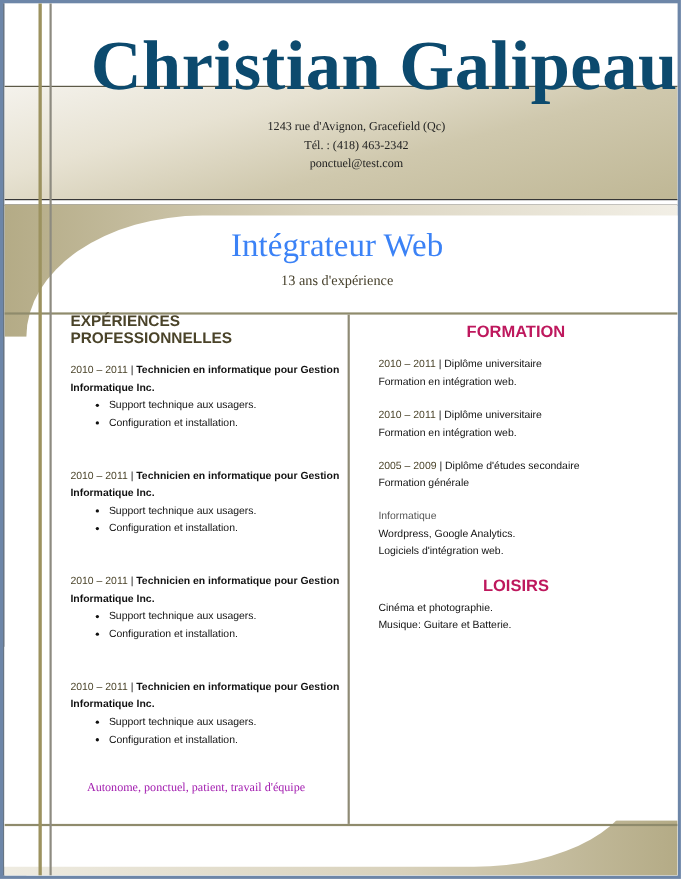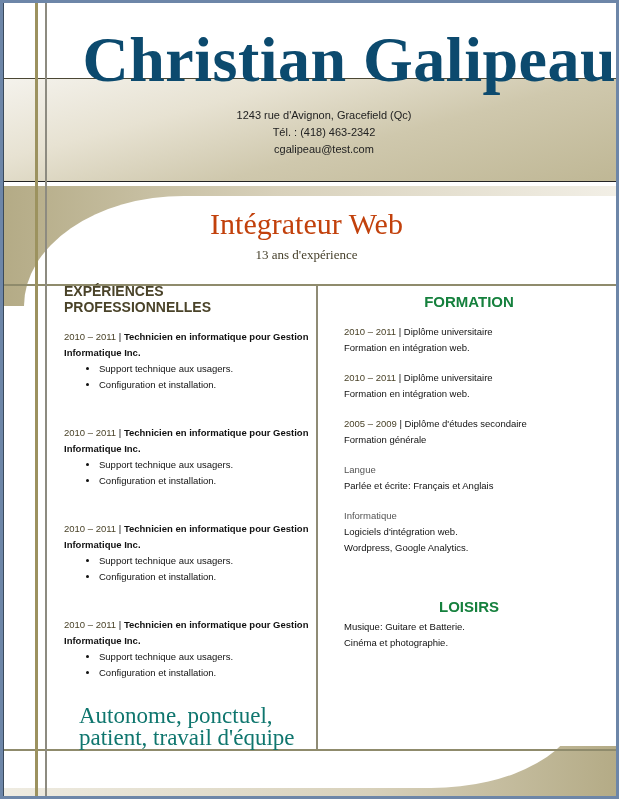--- a/index.html
+++ b/index.html
@@ -11,34 +11,34 @@
   .header-bottom-lines { position: absolute; left: 0; top: 178px; width: 100%; height: 4px; border-top: 1px solid #222; border-bottom: 1px solid #222; background:#fff; }
   .swoosh-top { position: absolute; left: 0; top: 183px; width: 100%; height: 120px; background: linear-gradient(90deg, #b4ab86 0%, #d8d1bb 45%, #f2efe6 100%); }
   .swoosh-top-white { position: absolute; left: 20px; top: 193px; width: 1200px; height: 600px; background: #fff; border-top-left-radius: 160px 110px; }
   .swoosh-bottom { position: absolute; right: 0; bottom: 0; width: 620px; height: 50px; background: linear-gradient(270deg, #b4ab86 0%, #d8d1bb 40%, #efece2 100%); }
   .swoosh-bottom-white { position: absolute; right: 35px; bottom: 8px; width: 700px; height: 200px; background: #fff; border-bottom-right-radius: 150px 85px; }
   .vline { position: absolute; top: 0; height: 100%; width: 2px; }
   .vline.a { left: 31px; background: #9c925f; width: 3px; }
   .vline.b { left: 41px; background: #8d8b80; }
   .hline { position: absolute; left: 0; width: 100%; height: 2px; background: #8f8b6c; }
   .name { position: absolute; left: 0; width: 100%; top: 20px; text-align: right; font-family: "Liberation Serif", serif; font-weight: bold; font-size: 64px; color: #0c4a6e; letter-spacing: 0.5px; }
-  .contact { position: absolute; left: 200px; width: 240px; top: 104px; text-align: center; font-size: 11px; line-height: 17px; color: #222; }
-  .title { position: absolute; left: 0; width: 605px; top: 204px; text-align: center; font-family: "Liberation Serif", serif; font-size: 30px; color: #c2410c; }
+  .contact { position: absolute; left: 200px; width: 240px; top: 104px; text-align: center; font-size: 11px; line-height: 17px; color: #222; font-family: Liberation Serif, serif; }
+  .title { position: absolute; left: 0; width: 605px; top: 204px; text-align: center; font-family: "Liberation Serif", serif; font-size: 30px; color: #3b82f6; }
   .subtitle { position: absolute; left: 0; width: 605px; top: 244px; text-align: center; font-family: "Liberation Serif", serif; font-size: 13px; color: #453f2a; }
   .col-divider { position: absolute; left: 312px; top: 283px; width: 2px; height: 463px; background: #8f8b75; }
   .left-col { position: absolute; left: 60px; top: 280px; width: 245px; }
   .sec-title-left { font-weight: bold; font-size: 14px; color: #4a4329; margin: 0 0 14px 0; }
   .job { font-size: 9.5px; line-height: 16px; color: #111; margin-bottom: 32px; }
   .job .years { color: #4a4329; }
   .job .role { font-weight: bold; }
   .job ul { margin: 0; padding-left: 35px; list-style: disc; }
   .job li { line-height: 16px; }
-  .traits { font-family: "Liberation Serif", serif; font-size: 23px; line-height: 22px; color: #0f766e; margin-top: -8px; padding-left: 15px; }
+  .traits { font-family: "Liberation Serif", serif; font-size: 11px; line-height: 22px; color: #a21caf; margin-top: -8px; padding-left: 15px; }
   .right-col { position: absolute; left: 340px; top: 290px; width: 250px; font-size: 9.5px; color: #111; }
-  .sec-title-right { font-weight: bold; font-size: 15px; color: #15803d; text-align: center; margin: 0 0 14px 0; }
+  .sec-title-right { font-weight: bold; font-size: 15px; color: #be185d; text-align: center; margin: 0 0 14px 0; }
   .edu { line-height: 16px; margin-bottom: 14px; }
   .edu .years { color: #4a4329; }
   .skill { line-height: 16px; margin-bottom: 14px; }
   .skill .cat { color: #555; }
 </style>
 </head>
 <body>
 
 <div class="page">
   <div class="header-band"></div>
@@ -51,21 +51,21 @@
   <div class="hline" style="top:281px"></div>
   <div class="hline" style="top:746px"></div>
   <div class="vline a"></div>
   <div class="vline b"></div>
   <div class="col-divider"></div>
 
   <div class="name">Christian Galipeau</div>
   <div class="contact">
     <div>1243 rue d'Avignon, Gracefield (Qc)</div>
     <div>Tél. : (418) 463-2342</div>
-    <div>cgalipeau@test.com</div>
+    <div>ponctuel@test.com</div>
   </div>
 
   <div class="title">Intégrateur Web</div>
   <div class="subtitle">13 ans d'expérience</div>
 
   <div class="left-col">
     <div class="sec-title-left">EXPÉRIENCES PROFESSIONNELLES</div>
 
     <div class="job">
       <span class="years">2010 – 2011</span><span> | </span><span class="role">Technicien en informatique pour Gestion Informatique Inc.</span>
@@ -108,28 +108,24 @@
     <div class="edu">
       <div><span class="years">2010 – 2011</span><span> | Diplôme universitaire</span></div>
       <div>Formation en intégration web.</div>
     </div>
     <div class="edu">
       <div><span class="years">2005 – 2009</span><span> | Diplôme d'études secondaire</span></div>
       <div>Formation générale</div>
     </div>
 
     <div class="skill">
-      <div class="cat">Langue</div>
-      <div>Parlée et écrite: Français et Anglais</div>
-    </div>
-    <div class="skill">
       <div class="cat">Informatique</div>
+      <div>Wordpress, Google Analytics.</div>
       <div>Logiciels d'intégration web.</div>
-      <div>Wordpress, Google Analytics.</div>
     </div>
 
-    <div class="sec-title-right" style="margin-top:42px; margin-bottom:4px">LOISIRS</div>
+    <div class="sec-title-right" style="margin-top:14px; margin-bottom:4px">LOISIRS</div>
     <div class="skill">
+      <div>Cinéma et photographie.</div>
       <div>Musique: Guitare et Batterie.</div>
-      <div>Cinéma et photographie.</div>
     </div>
   </div>
 </div>
 
 </body></html>

